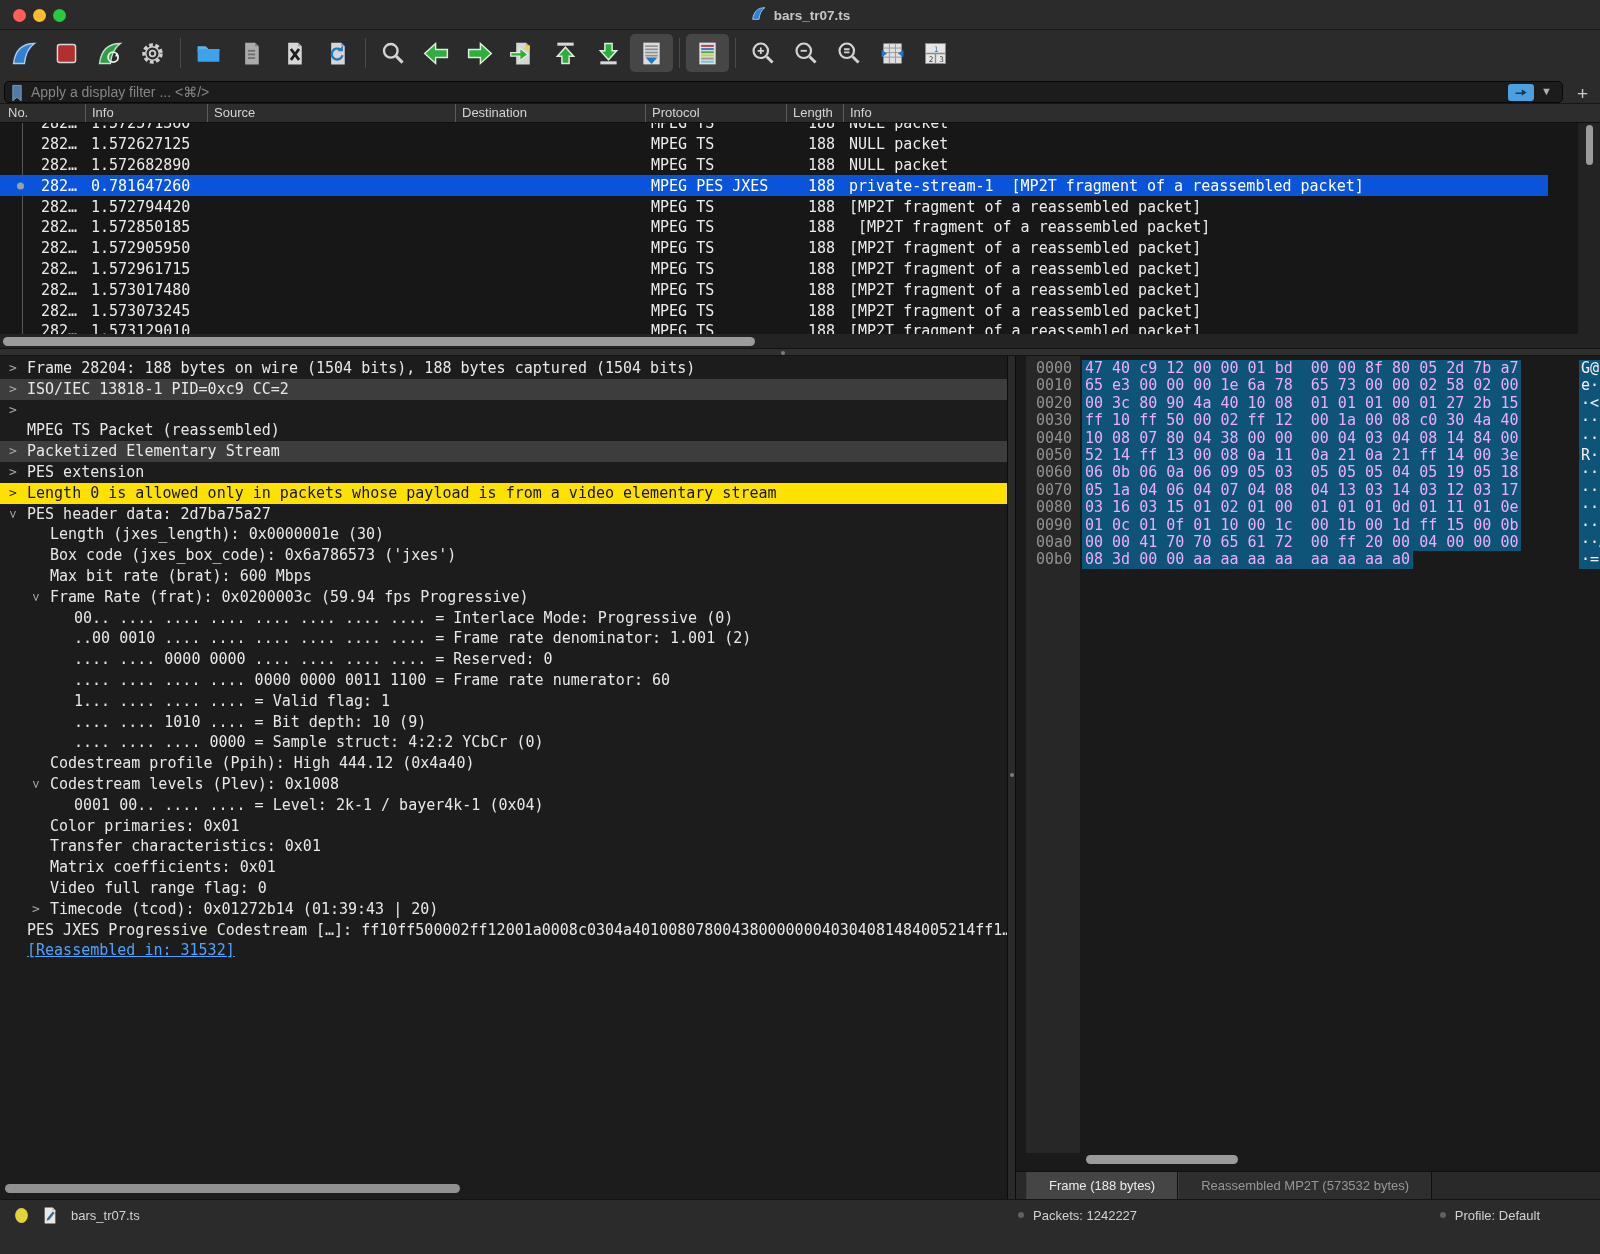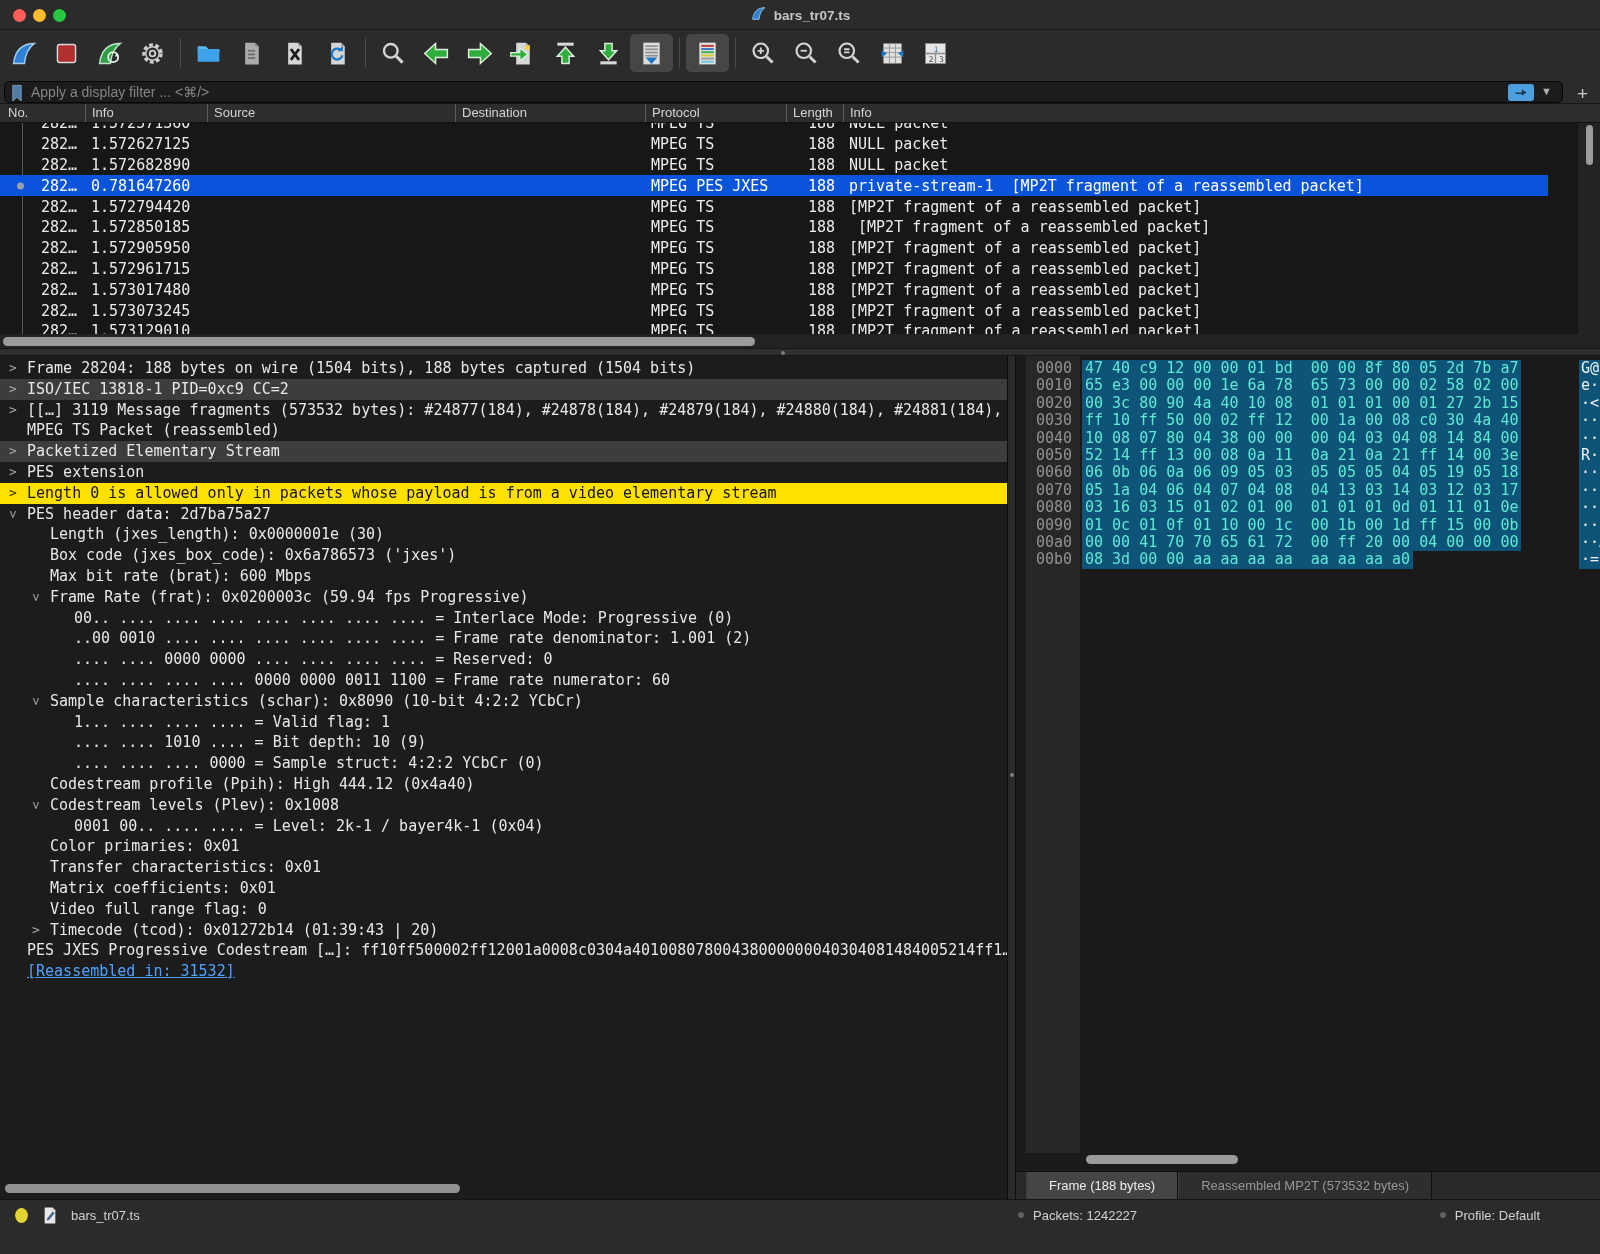--- a/index.html
+++ b/index.html
@@ -91,21 +91,21 @@
     border-right:1px solid #0c0c0c;}
   .vdivider::after{content:"";position:absolute;left:2px;top:417px;width:4px;height:4px;border-radius:50%;background:#7d7d7d;}
 
   
   .hexpane{position:absolute;top:356px;left:1016px;right:0;bottom:55px;background:#1a1a1a;overflow:hidden;}
   .hexgutter{position:absolute;left:10px;top:0;bottom:46px;width:54px;background:#272727;}
   .hexrows{position:absolute;top:4px;left:0;right:0;}
   .hxrow{position:relative;height:17.4px;line-height:17.4px;font-family:"DejaVu Sans Mono",monospace;
     font-size:15px;white-space:pre;}
   .hxoff{position:absolute;left:20px;color:#929292;}
-  .hxbytes{position:absolute;left:66px;padding:0 3px;background:var(--hex-highlight);color:#5eead4;}
+  .hxbytes{position:absolute;left:66px;padding:0 3px;background:var(--hex-highlight);color:#f0abfc;}
   .hxascii{position:absolute;left:563px;padding-left:2px;background:var(--hex-highlight);color:#f2f2f2;}
   .hex-hscroll{position:absolute;bottom:34px;left:62px;right:10px;height:11px;}
   .hex-hscroll .thumb{position:absolute;left:8px;top:1px;width:152px;height:9px;border-radius:5px;background:#9b9b9b;}
   .hextabs{position:absolute;bottom:0;left:0;right:0;height:28px;background:#292929;border-top:1px solid #101010;
     display:flex;padding-left:10px;font-size:13px;}
   .htab{padding:0 22px;line-height:27px;color:#979797;background:#2e2e2e;border-right:1px solid #0f0f0f;border-left:1px solid #3d3d3d;white-space:nowrap;}
   .htab.active{background:#454545;color:#ededed;}
 
   
   .statusbar{position:absolute;top:1199px;left:0;right:0;bottom:0;background:#2b2b2b;border-top:1px solid #141414;
@@ -468,35 +468,34 @@
     </div>
   <div class="pl-vscroll">
       <div class="thumb"></div>
     </div>
 
   <div class="splitter"></div>
 
   <div class="detail" id="detail">
       <div class="dline t0"><span class="chev ci0">&gt;</span><span>Frame 28204: 188 bytes on wire (1504 bits), 188 bytes captured (1504 bits)</span></div>
       <div class="dline t0 gray"><span class="chev ci0">&gt;</span><span>ISO/IEC 13818-1 PID=0xc9 CC=2</span></div>
-      <div class="dline t0"><span class="chev ci0">&gt;</span><span>[[…] 3119 Message fragments (573532 bytes): #24877(184), #24878(184), #24879(184), #24880(184), #24881(184),</span></div>
+      <div class="dline t0"><span class="chev ci0">&gt;</span></div>
       <div class="dline t0"><span>MPEG TS Packet (reassembled)</span></div>
       <div class="dline t0 gray"><span class="chev ci0">&gt;</span><span>Packetized Elementary Stream</span></div>
       <div class="dline t0"><span class="chev ci0">&gt;</span><span>PES extension</span></div>
       <div class="dline t0 yellow"><span class="chev ci0">&gt;</span><span>Length 0 is allowed only in packets whose payload is from a video elementary stream</span></div>
       <div class="dline t0"><span class="chev ci0 open">&gt;</span><span>PES header data: 2d7ba75a27</span></div>
       <div class="dline t1"><span>Length (jxes_length): 0x0000001e (30)</span></div>
       <div class="dline t1"><span>Box code (jxes_box_code): 0x6a786573 ('jxes')</span></div>
       <div class="dline t1"><span>Max bit rate (brat): 600 Mbps</span></div>
       <div class="dline t1"><span class="chev ci1 open">&gt;</span><span>Frame Rate (frat): 0x0200003c (59.94 fps Progressive)</span></div>
       <div class="dline t2"><span>00.. .... .... .... .... .... .... .... = Interlace Mode: Progressive (0)</span></div>
       <div class="dline t2"><span>..00 0010 .... .... .... .... .... .... = Frame rate denominator: 1.001 (2)</span></div>
       <div class="dline t2"><span>.... .... 0000 0000 .... .... .... .... = Reserved: 0</span></div>
       <div class="dline t2"><span>.... .... .... .... 0000 0000 0011 1100 = Frame rate numerator: 60</span></div>
-      <div class="dline t1"><span class="chev ci1 open">&gt;</span><span>Sample characteristics (schar): 0x8090 (10-bit 4:2:2 YCbCr)</span></div>
       <div class="dline t2"><span>1... .... .... .... = Valid flag: 1</span></div>
       <div class="dline t2"><span>.... .... 1010 .... = Bit depth: 10 (9)</span></div>
       <div class="dline t2"><span>.... .... .... 0000 = Sample struct: 4:2:2 YCbCr (0)</span></div>
       <div class="dline t1"><span>Codestream profile (Ppih): High 444.12 (0x4a40)</span></div>
       <div class="dline t1"><span class="chev ci1 open">&gt;</span><span>Codestream levels (Plev): 0x1008</span></div>
       <div class="dline t2"><span>0001 00.. .... .... = Level: 2k-1 / bayer4k-1 (0x04)</span></div>
       <div class="dline t1"><span>Color primaries: 0x01</span></div>
       <div class="dline t1"><span>Transfer characteristics: 0x01</span></div>
       <div class="dline t1"><span>Matrix coefficients: 0x01</span></div>
       <div class="dline t1"><span>Video full range flag: 0</span></div>

